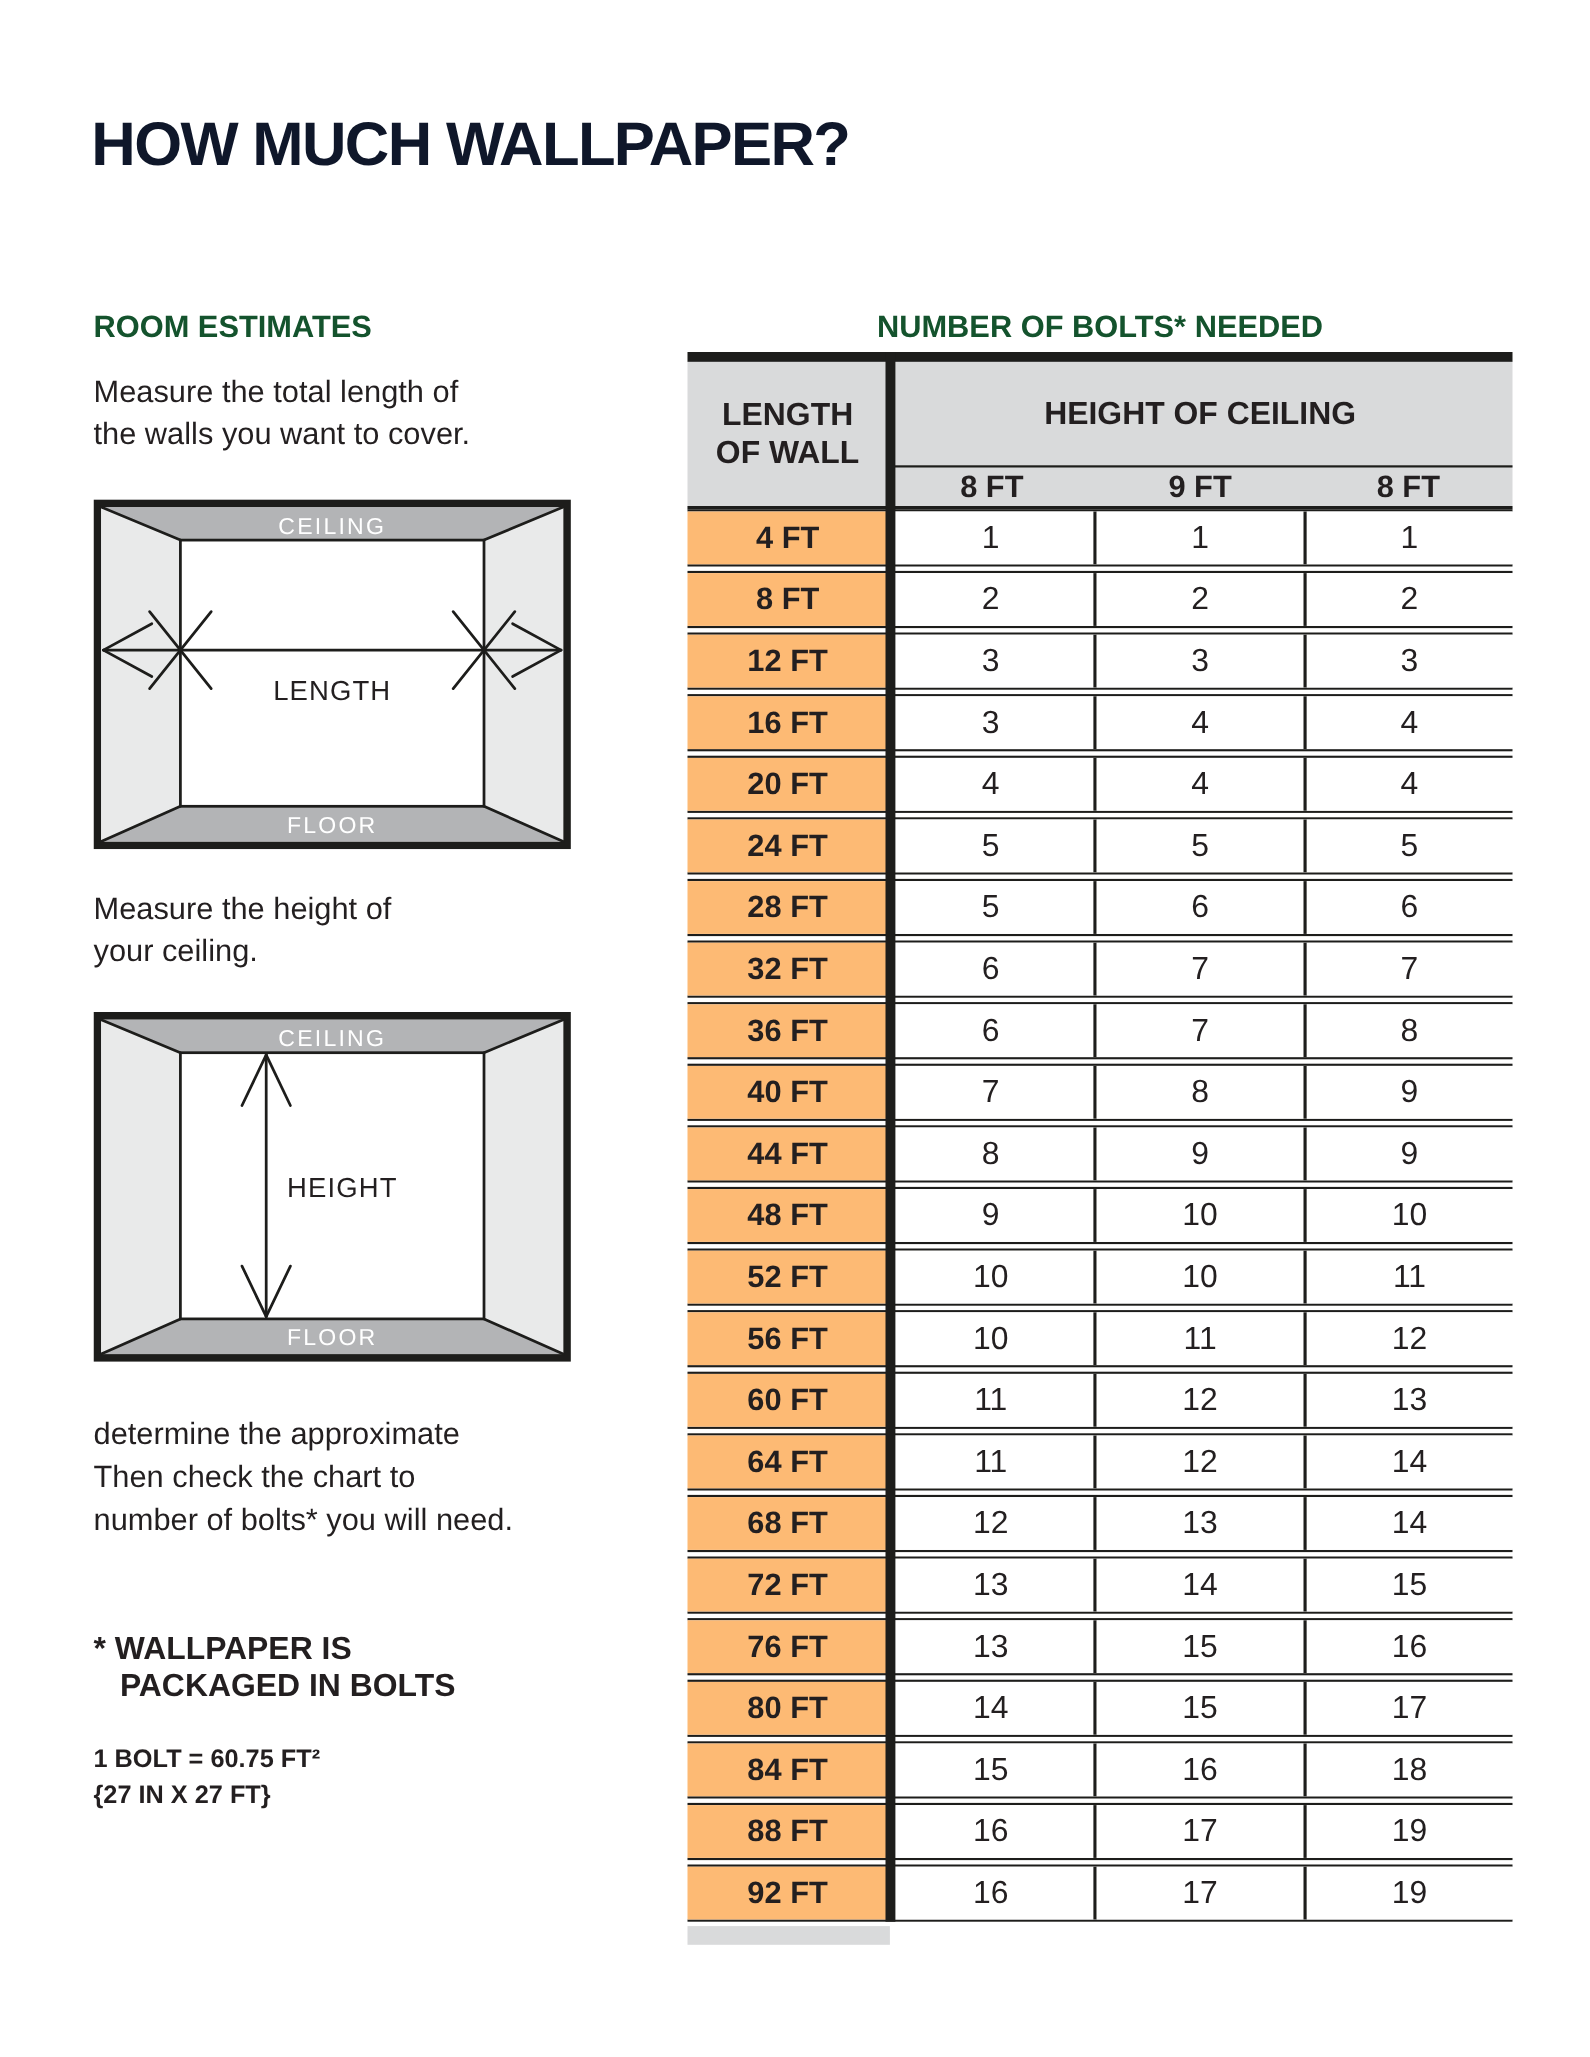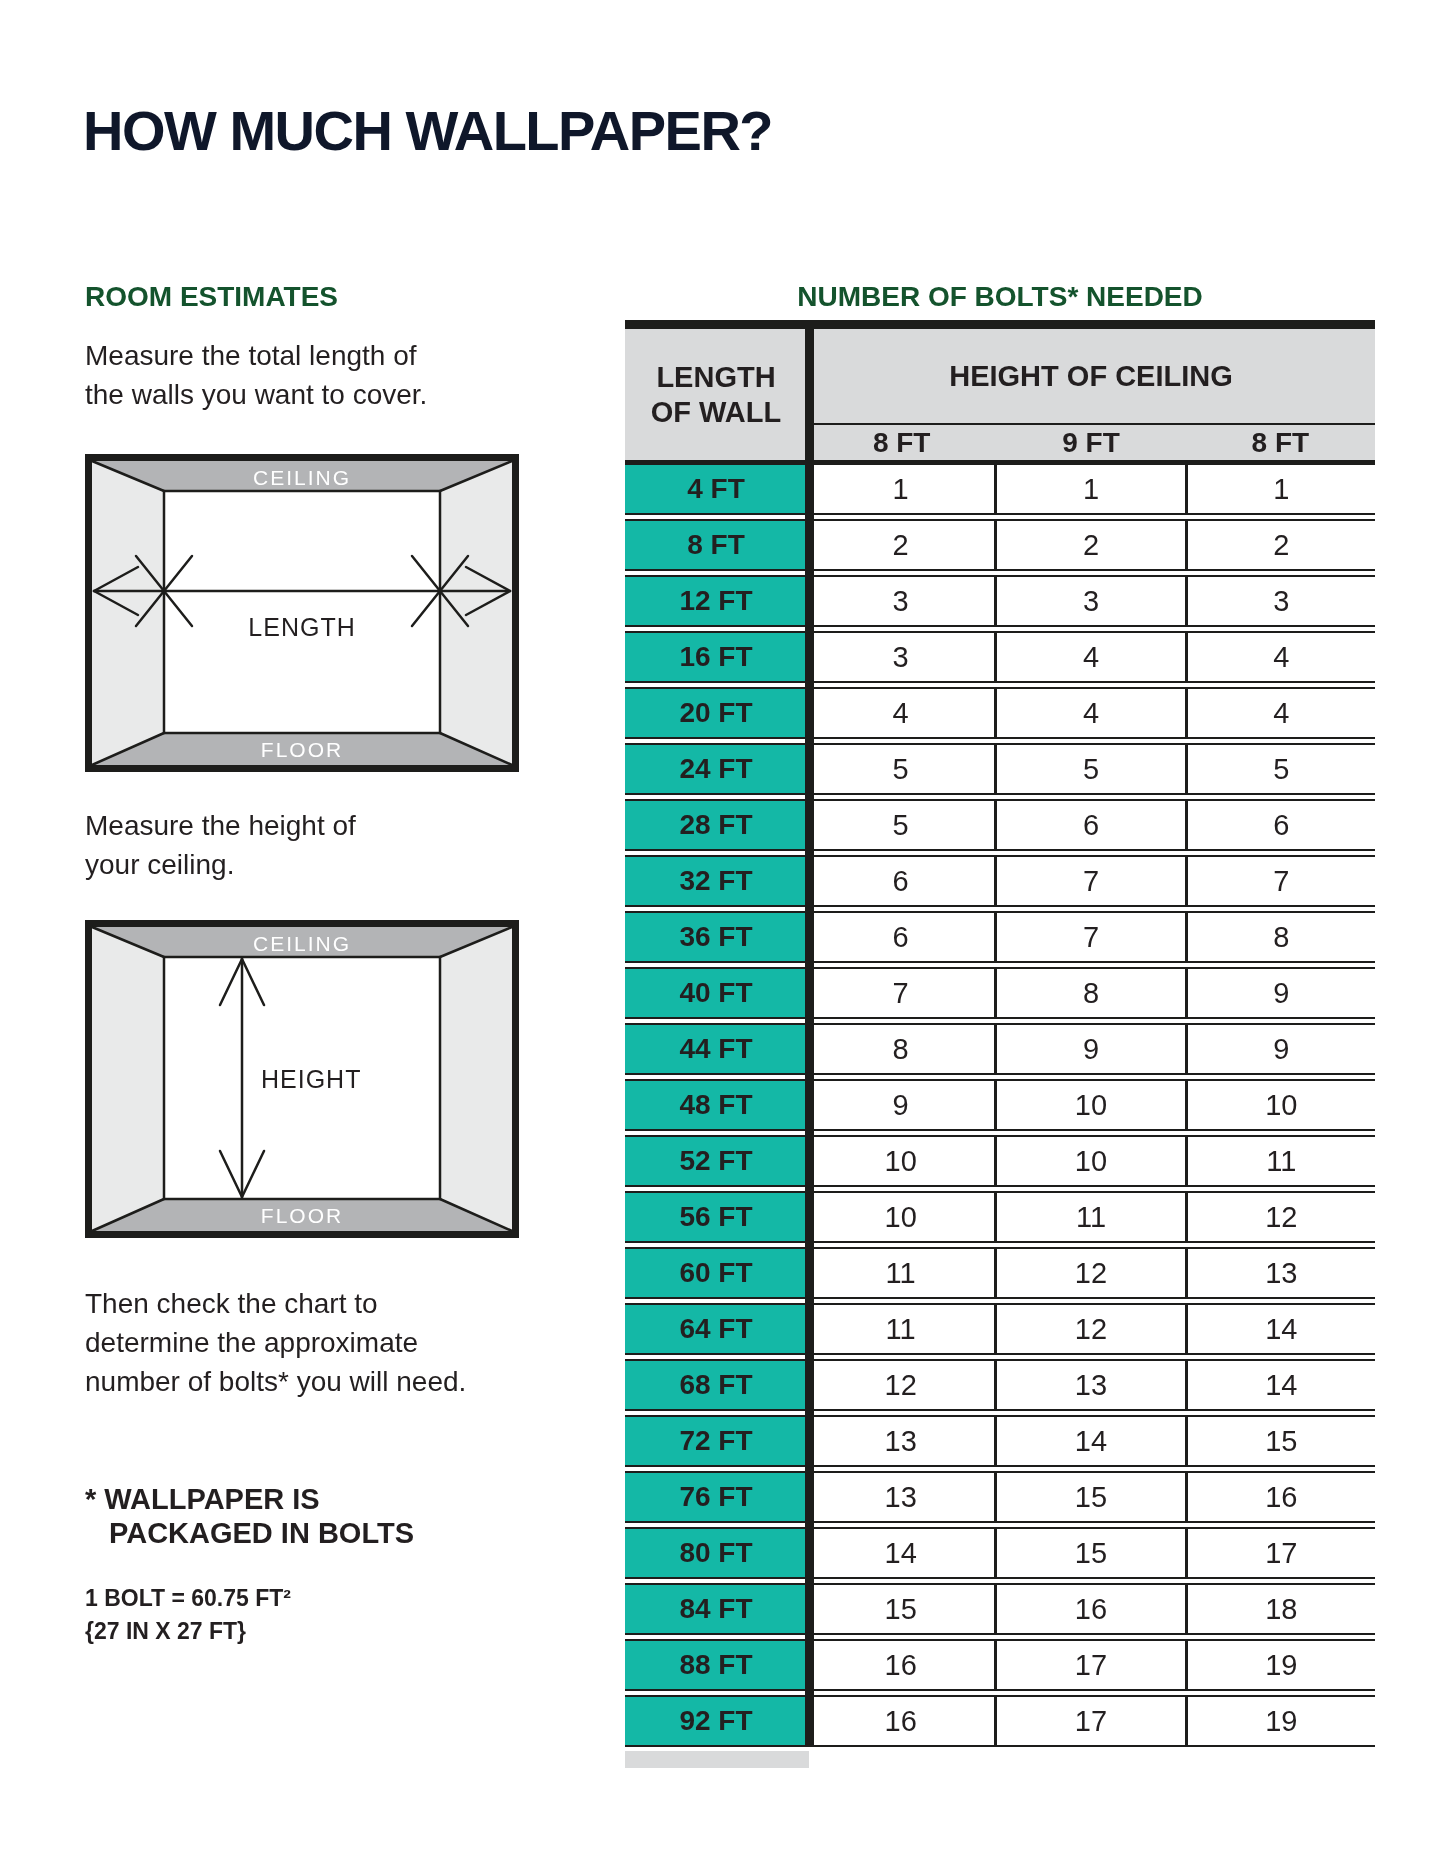--- a/index.html
+++ b/index.html
@@ -48,21 +48,21 @@
            font-weight:bold; font-size:29px; line-height:35px; }
   .hrest { flex:1; display:flex; flex-direction:column; }
   .hgroup { height:96px; border-bottom:2px solid #1d1d1b; display:flex; align-items:center; justify-content:center;
             font-weight:bold; font-size:29px; box-sizing:border-box; }
   .hcols { flex:1; display:flex; }
   .hcell { flex:1; display:flex; align-items:center; justify-content:center; font-weight:bold; font-size:28px; }
 
   .trow { display:flex; height:52px; border-top:2px solid #1d1d1b; border-bottom:2px solid #1d1d1b;
           margin-bottom:4px; box-sizing:border-box; }
   .cell { display:flex; align-items:center; justify-content:center; }
-  .lab { width:182px; background:#14b8a6; font-weight:bold; font-size:28px; }
+  .lab { width:182px; background:#fdba74; font-weight:bold; font-size:28px; }
   .val { flex:1; background:#ffffff; font-size:29px; }
   .sep { border-right:3px solid #1d1d1b; }
 
   .divider { position:absolute; left:180px; top:0; width:9px; height:1427px; background:#1d1d1b; }
   .stub { width:184px; height:17px; background:#d9dadb; }
 </style>
 </head>
 <body>
 
 <div>
@@ -130,22 +130,22 @@
         <line class="thin" x1="157" y1="39" x2="135" y2="85"></line>
         <line class="thin" x1="157" y1="39" x2="179" y2="85"></line>
         <line class="thin" x1="157" y1="277" x2="135" y2="231"></line>
         <line class="thin" x1="157" y1="277" x2="179" y2="231"></line>
       </g>
       <text class="dk start" x="176" y="168">HEIGHT</text>
     </svg>
   </div>
 
   <div class="abs para p3">
+    <span>determine the approximate</span>
     <span>Then check the chart to</span>
-    <span>determine the approximate</span>
     <span>number of bolts* you will need.</span>
   </div>
 
   <div class="abs footnote">
     <div class="ln1">* WALLPAPER IS</div>
     <div class="ln2">PACKAGED IN BOLTS</div>
   </div>
 
   <div class="abs equation">
     <div>1 BOLT = 60.75 FT²</div>

